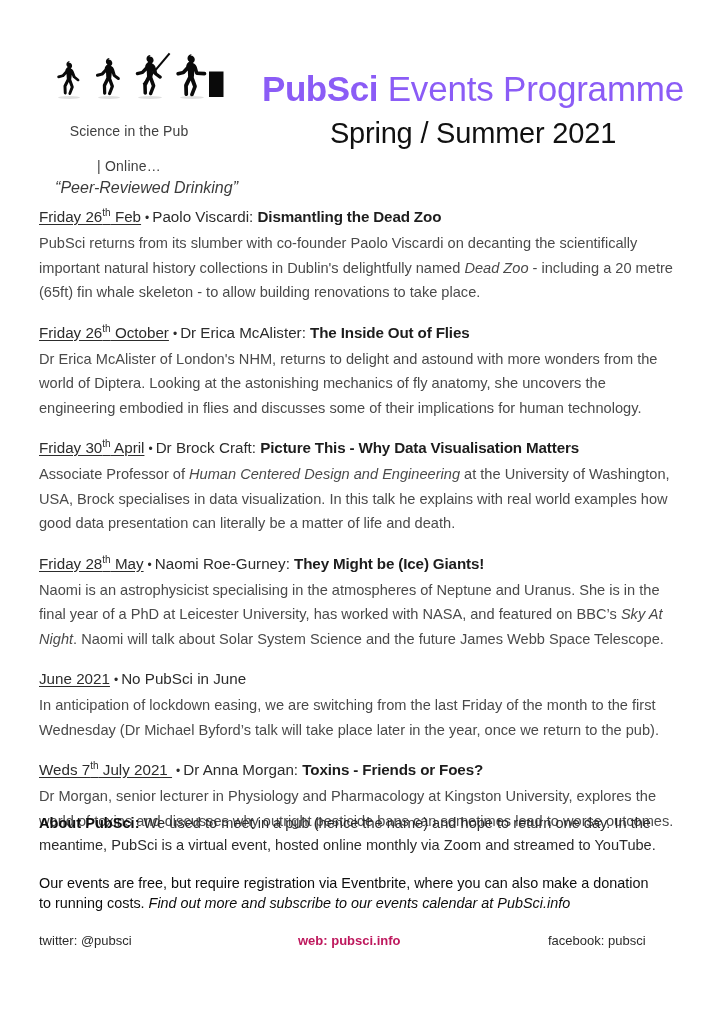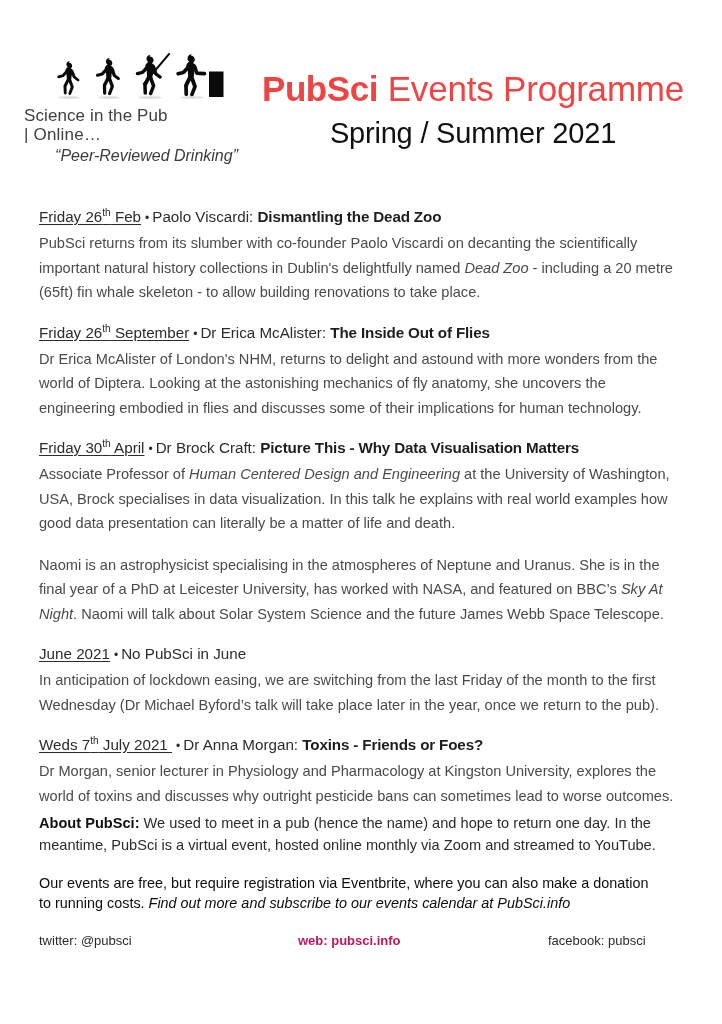--- a/index.html
+++ b/index.html
@@ -42,27 +42,28 @@
 
   .logo-art {
     width: 216px;
     height: 54px;
     position: relative;
     display: block;
   }
 
   .logo-line {
     font-family: "Liberation Sans", sans-serif;
-    font-size: 17px;
+    font-size: 14px;
     color: #404040;
     line-height: 19px;
     letter-spacing: 0.1px;
     white-space: nowrap;
-    text-align: left;
+    text-align: center;
     padding-right: 6px;
+    margin-top: 16px;
   }
   .logo-line.second {
     letter-spacing: 0.2px;
   }
   .logo-quote {
     font-family: "Liberation Sans", sans-serif;
     font-style: italic;
     font-size: 16px;
     color: #3b3b3b;
     line-height: 19px;
@@ -76,21 +77,21 @@
     position: absolute;
     left: 238px;
     top: 16px;
     width: 470px;
     text-align: center;
   }
   .title-main {
     font-family: "Liberation Sans", sans-serif;
     font-size: 35px;
     line-height: 42px;
-    color: #ef4444;
+    color: #8b5cf6;
     white-space: nowrap;
     letter-spacing: -0.2px;
   }
   .title-main .brand {
     font-weight: 600;
     letter-spacing: -0.4px;
   }
   .title-main .rest {
     font-weight: 400;
   }
@@ -240,30 +241,31 @@
   </div>
 
   <div class="content">
 
     <div class="event">
       <div class="event-heading"><span class="event-date"><span>Friday 26</span><sup>th</sup><span> Feb</span></span><span class="bullet-sep">•</span><span class="event-speaker">Paolo Viscardi:</span> <span class="event-title">Dismantling the Dead Zoo</span></div>
       <div class="event-desc"><span>PubSci returns from its slumber with co-founder Paolo Viscardi on decanting the scientifically important natural history collections in Dublin's delightfully named </span><em>Dead Zoo</em><span> - including a 20 metre (65ft) fin whale skeleton - to allow building renovations to take place.</span></div>
     </div>
 
     <div class="event">
-      <div class="event-heading"><span class="event-date"><span>Friday 26</span><sup>th</sup><span> September</span></span><span class="bullet-sep">•</span><span class="event-speaker">Dr Erica McAlister:</span> <span class="event-title">The Inside Out of Flies</span></div>
+      <div class="event-heading"><span class="event-date"><span>Friday 26</span><sup>th</sup><span> October</span></span><span class="bullet-sep">•</span><span class="event-speaker">Dr Erica McAlister:</span> <span class="event-title">The Inside Out of Flies</span></div>
       <div class="event-desc"><span>Dr Erica McAlister of London's NHM, returns to delight and astound with more wonders from the world of Diptera. Looking at the astonishing mechanics of fly anatomy, she uncovers the engineering embodied in flies and discusses some of their implications for human technology.</span><em></em><span></span></div>
     </div>
 
     <div class="event">
       <div class="event-heading"><span class="event-date"><span>Friday 30</span><sup>th</sup><span> April</span></span><span class="bullet-sep">•</span><span class="event-speaker">Dr Brock Craft:</span> <span class="event-title">Picture This - Why Data Visualisation Matters</span></div>
       <div class="event-desc"><span>Associate Professor of </span><em>Human Centered Design and Engineering</em><span> at the University of Washington, USA, Brock specialises in data visualization. In this talk he explains with real world examples how good data presentation can literally be a matter of life and death.</span></div>
     </div>
 
     <div class="event">
+      <div class="event-heading"><span class="event-date"><span>Friday 28</span><sup>th</sup><span> May</span></span><span class="bullet-sep">•</span><span class="event-speaker">Naomi Roe-Gurney:</span> <span class="event-title">They Might be (Ice) Giants!</span></div>
       <div class="event-desc"><span>Naomi is an astrophysicist specialising in the atmospheres of Neptune and Uranus. She is in the final year of a PhD at Leicester University, has worked with NASA, and featured on BBC’s </span><em>Sky At Night</em><span>. Naomi will talk about Solar System Science and the future James Webb Space Telescope.</span></div>
     </div>
 
     <div class="event">
       <div class="event-heading"><span class="event-date"><span>June 2021</span><sup></sup><span></span></span><span class="bullet-sep">•</span><span class="event-speaker">No PubSci in June</span> <span class="event-title"></span></div>
       <div class="event-desc"><span>In anticipation of lockdown easing, we are switching from the last Friday of the month to the first Wednesday (Dr Michael Byford’s talk will take place later in the year, once we return to the pub).</span><em></em><span></span></div>
     </div>
 
     <div class="event">
       <div class="event-heading"><span class="event-date"><span>Weds 7</span><sup>th</sup><span> July 2021 </span></span><span class="bullet-sep">•</span><span class="event-speaker">Dr Anna Morgan:</span> <span class="event-title">Toxins - Friends or Foes?</span></div>

